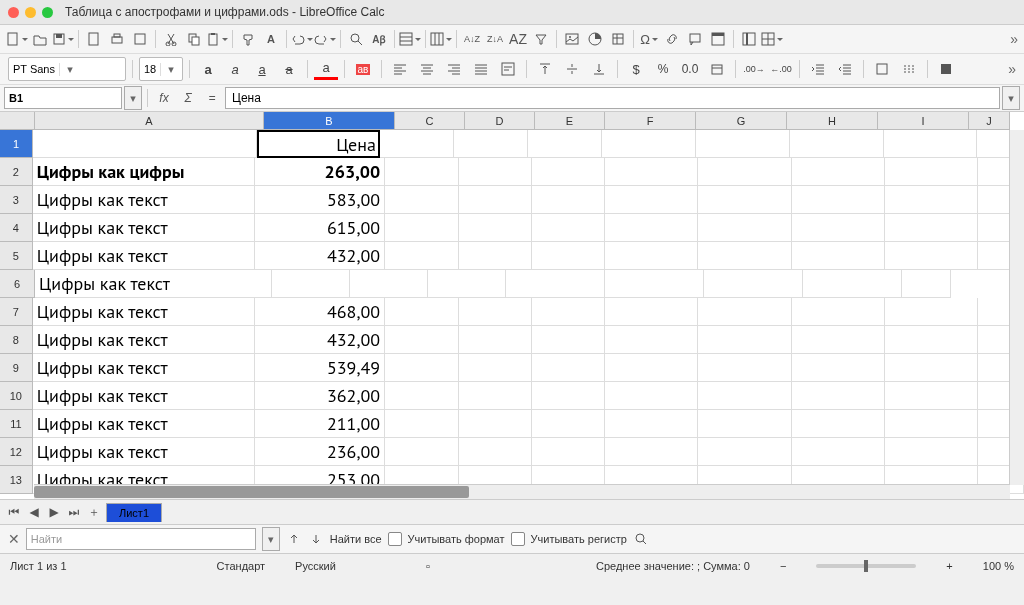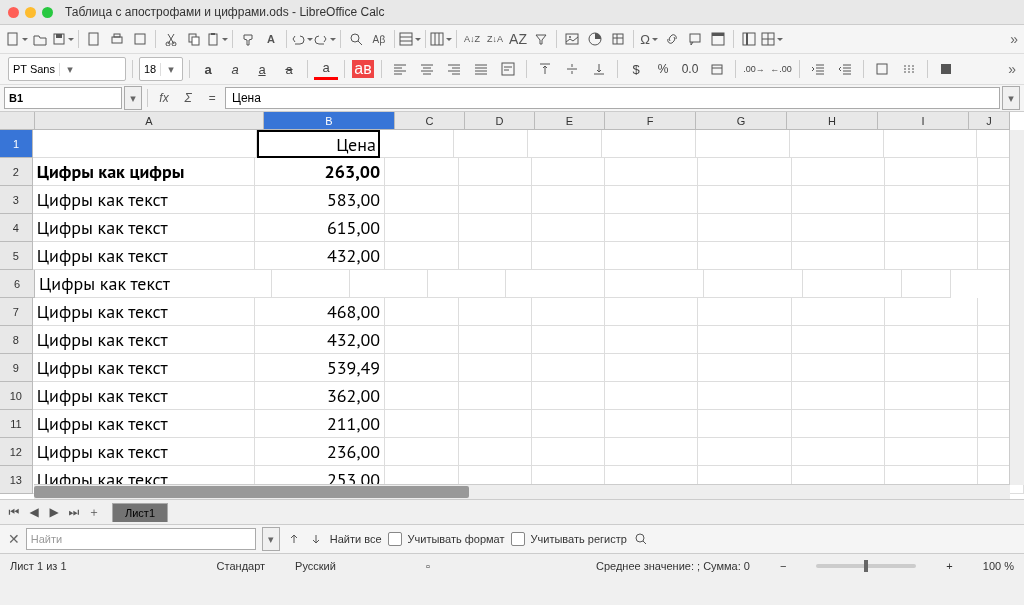--- a/index.html
+++ b/index.html
@@ -34,21 +34,21 @@
 .rh.sel{background:#3875d7;color:#fff}
 .cell{border-right:1px solid #ddd;border-bottom:1px solid #ddd;padding:0 4px;display:flex;align-items:center;font-size:18px;font-family:'PT Sans',Arial}
 .cell.a{width:228px}.cell.b{width:130px;justify-content:flex-end}.cell.c{width:69px}.cell.d{width:69px}.cell.e{width:69px}.cell.f{width:90px}.cell.g{width:90px}.cell.h{width:90px}.cell.i{width:90px}.cell.j{width:40px}
 .cell.sel{border:2px solid #000;box-sizing:border-box;padding:0 2px}
 .cell.bold{font-weight:bold}
 .hscroll{position:absolute;bottom:0;left:34px;right:14px;height:14px;background:#eee;border-top:1px solid #ccc}
 .hthumb{position:absolute;left:0;width:435px;height:12px;top:1px;background:#999;border-radius:2px}
 .vscroll{position:absolute;right:0;top:18px;bottom:14px;width:14px;background:#eee;border-left:1px solid #ccc}
 .tabbar{height:24px;background:#f0f0f0;border-top:1px solid #ccc;border-bottom:1px solid #ccc;display:flex;align-items:center;padding:0 6px;gap:4px}
 .navbtn{width:16px;height:16px;display:flex;align-items:center;justify-content:center;color:#555;font-size:12px;cursor:pointer}
-.tab{padding:3px 12px;background:#737373;border:1px solid #aaa;border-bottom:none;font-size:11px;margin-left:6px}
+.tab{padding:3px 12px;background:#1d4ed8;border:1px solid #aaa;border-bottom:none;font-size:11px;}
 .findbar{height:28px;background:#f5f5f5;border-bottom:1px solid #ccc;display:flex;align-items:center;padding:0 8px;gap:6px}
 .findx{font-size:14px;color:#666;cursor:pointer}
 .findbox{width:220px;height:20px;border:1px solid #aaa;background:#fff;padding:0 4px;font-size:11px;color:#999;display:flex;align-items:center}
 .findlbl{font-size:11px;color:#333}
 .chk{width:12px;height:12px;border:1px solid #888;background:#fff;border-radius:2px}
 .status{height:24px;background:#f0f0f0;display:flex;align-items:center;padding:0 10px;font-size:11px;color:#333;gap:30px}
 .status .spacer{flex:1}
 .zoomslider{width:100px;height:4px;background:#ccc;position:relative;border-radius:2px}
 .zoomthumb{position:absolute;left:48px;top:-4px;width:4px;height:12px;background:#666}
 .more{margin-left:auto;font-size:14px;color:#666}
@@ -140,21 +140,21 @@
         <path d="M5 3a4 4 0 000 8h5M10 3l2 3-2 3" fill="none" stroke="#555"></path>
       </svg>
     </div>
   <div class="sep"></div>
   <div class="tbtn">
       <svg width="14" height="14">
         <circle cx="6" cy="6" r="4" fill="none" stroke="#555"></circle>
         <path d="M9 9l4 4" stroke="#555"></path>
       </svg>
     </div>
-  <div class="tbtn" style="font-size:10px;font-weight:normal">Aꞵ</div>
+  <div class="tbtn" style="font-size:10px;font-weight:bold">Aꞵ</div>
   <div class="sep"></div>
   <div class="tbtn drop">
       <svg width="14" height="14">
         <rect x="1" y="1" width="12" height="12" fill="none" stroke="#555"></rect>
         <line x1="1" y1="5" x2="13" y2="5" stroke="#555"></line>
         <line x1="1" y1="9" x2="13" y2="9" stroke="#555"></line>
       </svg>
     </div>
   <div class="sep"></div>
   <div class="tbtn drop">
@@ -242,21 +242,21 @@
     </div>
   <div class="sep"></div>
   <div class="fbtn b">a</div>
   <div class="fbtn i">a</div>
   <div class="fbtn u">a</div>
   <div class="fbtn s">a</div>
   <div class="sep"></div>
   <div class="fbtn drop" style="border-bottom:3px solid red;height:18px">a</div>
   <div class="sep"></div>
   <div class="fbtn drop">
-      <span style="background:#ef4444;color:#fff;padding:0 2px;font-size:16px">ав</span>
+      <span style="background:#ef4444;color:#fff;padding:0 2px;font-size:10px">ав</span>
     </div>
   <div class="sep"></div>
   <div class="fbtn">
       <svg width="14" height="12">
         <path d="M1 2h12M1 5h8M1 8h12M1 11h8" stroke="#555"></path>
       </svg>
     </div>
   <div class="fbtn">
       <svg width="14" height="12">
         <path d="M1 2h12M3 5h8M1 8h12M3 11h8" stroke="#555"></path>

